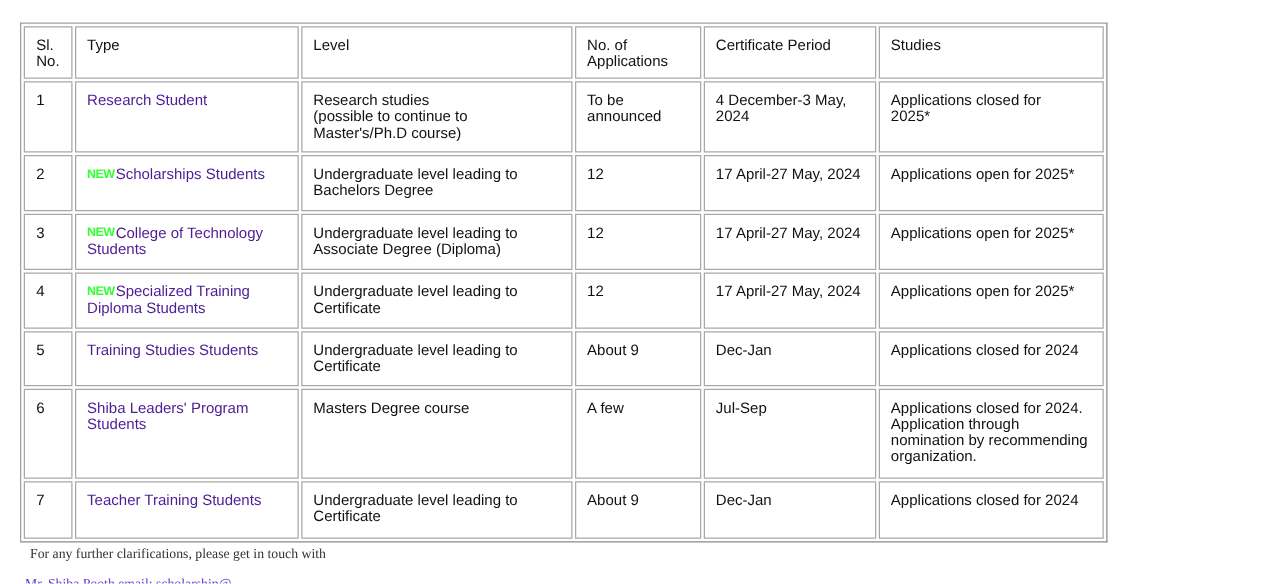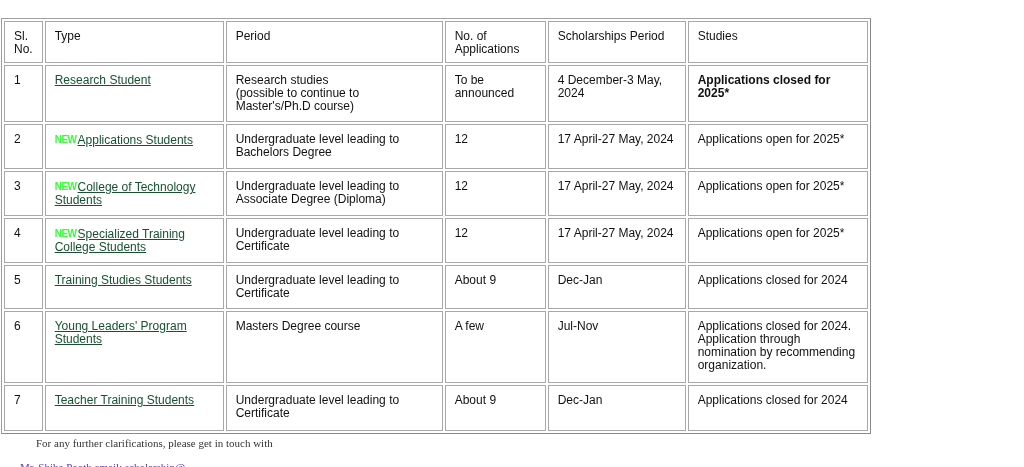--- a/index.html
+++ b/index.html
@@ -1,103 +1,103 @@
 <!DOCTYPE html>
 <html><head>
 <meta charset="utf-8">
 <style>
   html, body { margin: 0; padding: 0; background: #ffffff; }
   body { width: 1024px; height: 467px; overflow: hidden; position: relative;
          font-family: "Liberation Sans", sans-serif; font-size: 12px; color: #111; }
-  table.sch { position: absolute; left: 1px; top: 18px; border-collapse: separate;
+  table.sch { position: absolute; left: 16px; top: 18px; border-collapse: separate;
               border-spacing: 2px; border: 1px solid #a0a0a0; border-right-color:#8a8a8a; border-bottom-color:#8a8a8a; }
   table.sch td { border: 1px solid #a8a8a8; vertical-align: top; padding: 8px 9px 6px 9px;
                  font-size: 12px; line-height: 13px; }
   .c1 { width: 17px; } .c2 { width: 159px; } .c3 { width: 197px; }
   .c4 { width: 81px; } .c5 { width: 118px; } .c6 { width: 160px; }
-  a.lnk { color: #14532d; text-decoration: underline; cursor: pointer; }
+  a.lnk { color: #4c1d95; cursor: pointer; }
   .new { color: #33ff33; font-family: Liberation Sans, sans-serif; font-weight: bold;
          font-size: 10px; letter-spacing: -0.5px; margin-right: 1px; vertical-align: 1px; }
-  .bold { font-weight: bold; }
+  .bold { font-weight: normal; }
   .pre { white-space: pre-line; }
-  .foot { position: absolute; left: 36px; top: 437px; font-family: "Liberation Serif", serif;
+  .foot { position: absolute; left: 24px; top: 437px; font-family: "Liberation Serif", serif;
           font-size: 11px; color: #333; }
   .foot2 { position: absolute; left: 20px; top: 462px; font-family: "Liberation Serif", serif;
            font-size: 11px; color: #333; height: 5px; overflow: hidden; line-height: 10px; }
   .foot2 a { color: #5b3cc4; }
 </style>
 </head>
 <body>
 
 <table class="sch">
   <tbody id="tbody">
     <tr style="height: 42px;">
       <td class="c1 pre">Sl.
 No.</td>
       <td class="c2 pre">Type</td>
-      <td class="c3 pre">Period</td>
+      <td class="c3 pre">Level</td>
       <td class="c4 pre">No. of
 Applications</td>
-      <td class="c5 pre">Scholarships Period</td>
+      <td class="c5 pre">Certificate Period</td>
       <td class="c6 pre">Studies</td>
     </tr>
   <tr style="height: 57px;">
         <td class="c1 pre">1</td>
         <td class="c2 pre"><a class="lnk">Research Student</a></td>
         <td class="c3 pre">Research studies
 (possible to continue to
 Master's/Ph.D course)</td>
         <td class="c4 pre">To be
 announced</td>
         <td class="c5 pre">4 December-3 May, 2024</td>
         <td class="c6 pre bold">Applications closed for
 2025*</td>
       </tr>
       <tr style="height: 45px;">
         <td class="c1 pre">2</td>
-        <td class="c2 pre"><span class="new">NEW</span><a class="lnk">Applications Students</a></td>
+        <td class="c2 pre"><span class="new">NEW</span><a class="lnk">Scholarships Students</a></td>
         <td class="c3 pre">Undergraduate level leading to
 Bachelors Degree</td>
         <td class="c4 pre">12</td>
         <td class="c5 pre">17 April-27 May, 2024</td>
         <td class="c6 pre">Applications open for 2025*</td>
       </tr>
       <tr style="height: 45px;">
         <td class="c1 pre">3</td>
         <td class="c2 pre"><span class="new">NEW</span><a class="lnk">College of Technology Students</a></td>
         <td class="c3 pre">Undergraduate level leading to
 Associate Degree (Diploma)</td>
         <td class="c4 pre">12</td>
         <td class="c5 pre">17 April-27 May, 2024</td>
         <td class="c6 pre">Applications open for 2025*</td>
       </tr>
       <tr style="height: 45px;">
         <td class="c1 pre">4</td>
-        <td class="c2 pre"><span class="new">NEW</span><a class="lnk">Specialized Training College Students</a></td>
+        <td class="c2 pre"><span class="new">NEW</span><a class="lnk">Specialized Training Diploma Students</a></td>
         <td class="c3 pre">Undergraduate level leading to
 Certificate</td>
         <td class="c4 pre">12</td>
         <td class="c5 pre">17 April-27 May, 2024</td>
         <td class="c6 pre">Applications open for 2025*</td>
       </tr>
       <tr style="height: 44px;">
         <td class="c1 pre">5</td>
         <td class="c2 pre"><a class="lnk">Training Studies Students</a></td>
         <td class="c3 pre">Undergraduate level leading to
 Certificate</td>
         <td class="c4 pre">About 9</td>
         <td class="c5 pre">Dec-Jan</td>
         <td class="c6 pre">Applications closed for 2024</td>
       </tr>
       <tr style="height: 72px;">
         <td class="c1 pre">6</td>
-        <td class="c2 pre"><a class="lnk">Young Leaders' Program Students</a></td>
+        <td class="c2 pre"><a class="lnk">Shiba Leaders' Program Students</a></td>
         <td class="c3 pre">Masters Degree course</td>
         <td class="c4 pre">A few</td>
-        <td class="c5 pre">Jul-Nov</td>
+        <td class="c5 pre">Jul-Sep</td>
         <td class="c6 pre">Applications closed for 2024.
 Application through
 nomination by recommending
 organization.</td>
       </tr>
       <tr style="height: 46px;">
         <td class="c1 pre">7</td>
         <td class="c2 pre"><a class="lnk">Teacher Training Students</a></td>
         <td class="c3 pre">Undergraduate level leading to
 Certificate</td>

